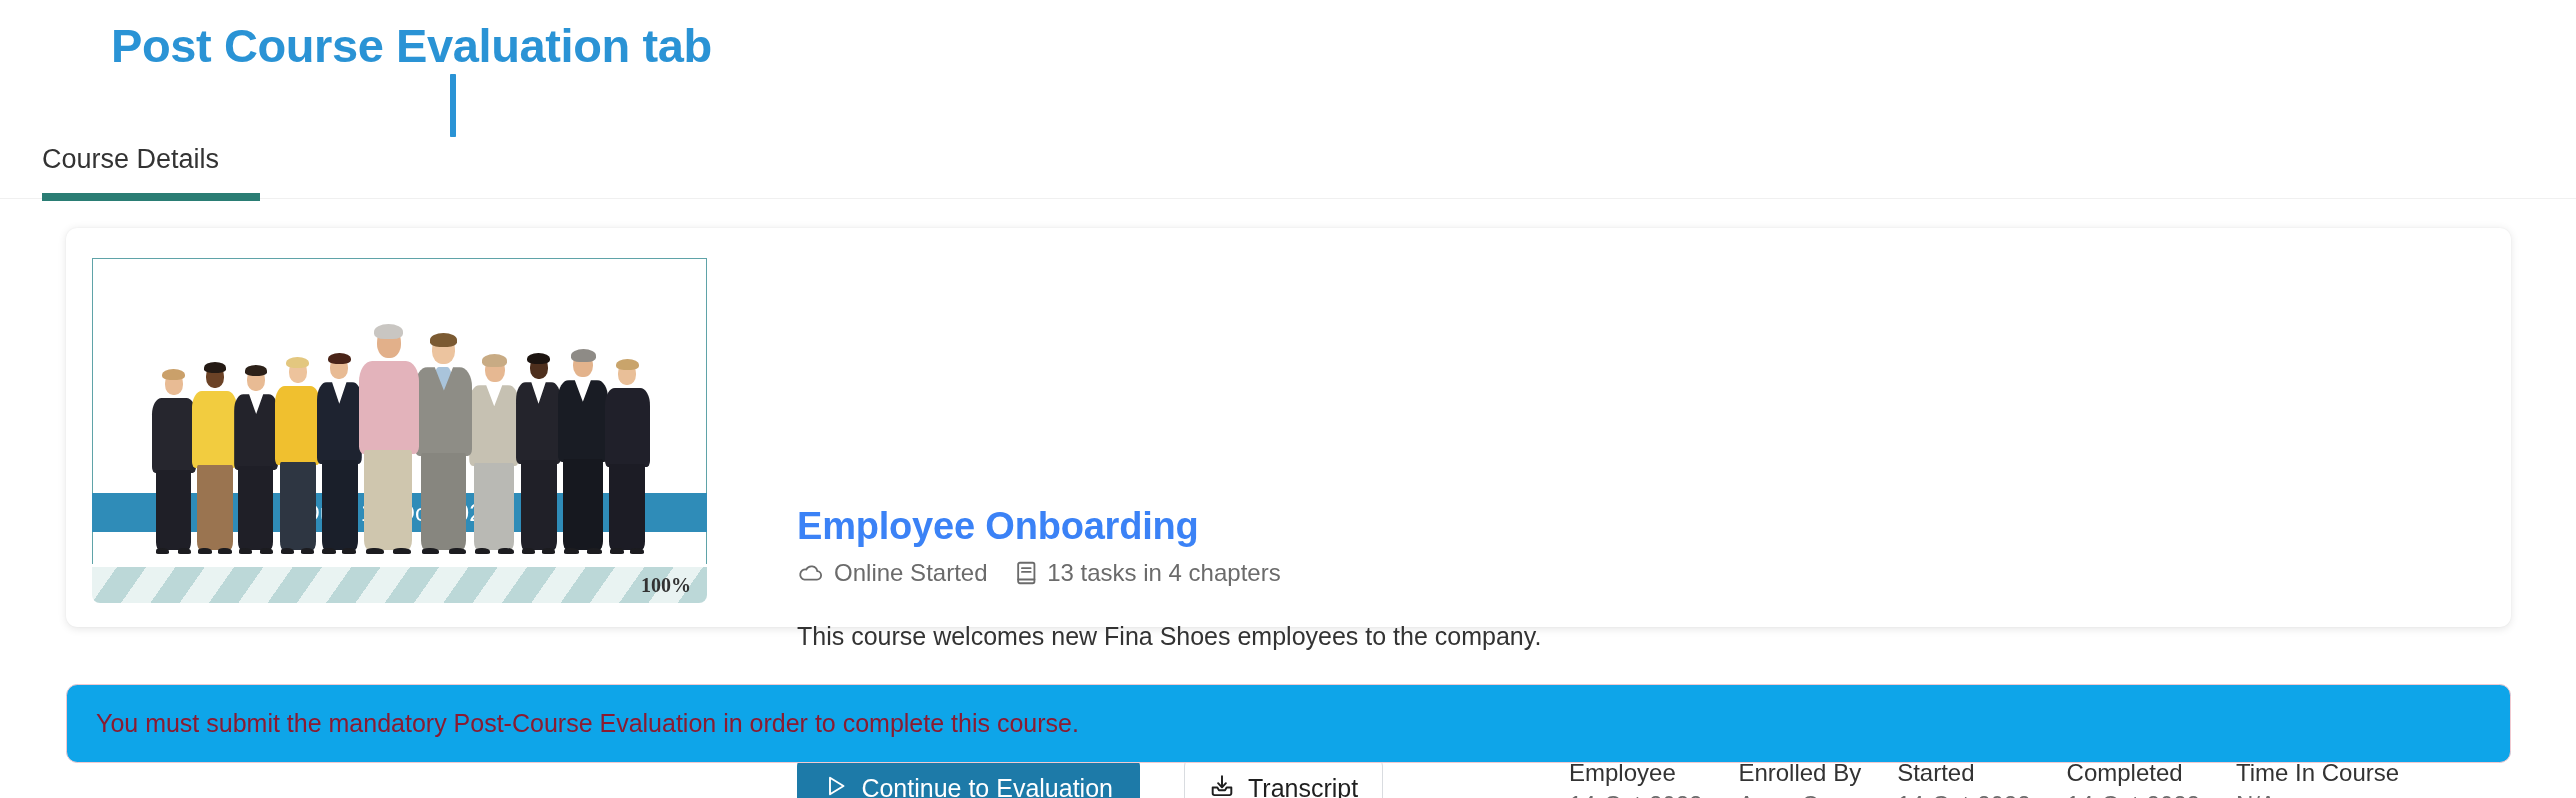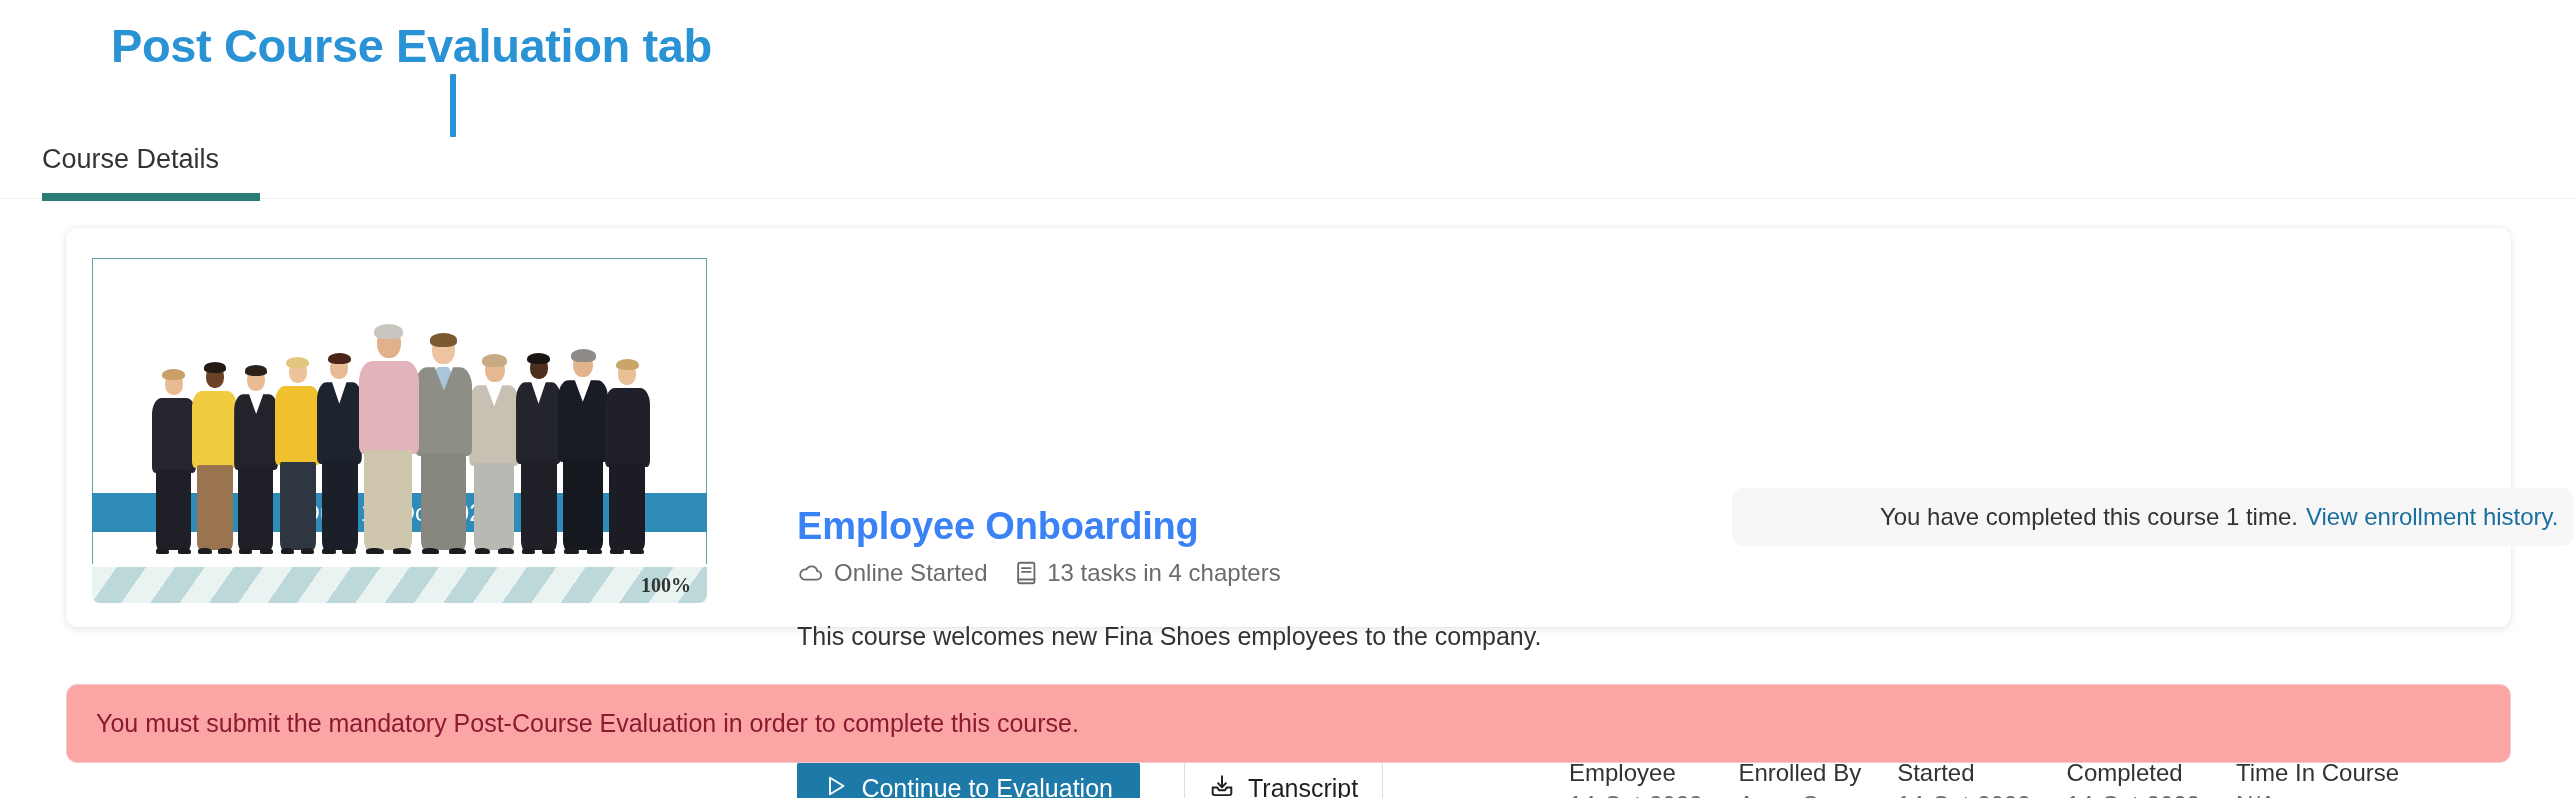--- a/index.html
+++ b/index.html
@@ -295,21 +295,21 @@
     line-height: 1.35;
   }
 
   
   .alert {
     position: absolute;
     left: 66px;
     top: 684px;
     width: 2445px;
     height: 79px;
-    background: #fca5a5;
+    background: #0ea5e9;
     border: 0.8px solid #f1c9d0;
     border-radius: 11.3px;
     display: flex;
     align-items: center;
     padding-left: 29px;
     font-size: 25px;
     color: #8a1b31;
   }
 </style>
 </head>
@@ -451,24 +451,20 @@
             <rect x="2.5" y="2.5" width="15" height="19" rx="1.6"></rect>
             <path d="M6 7.5h8M6 11h8M2.5 18h15" stroke-linecap="round"></path>
           </svg>
         </span>
         <span>13 tasks in 4 chapters</span>
       </div>
     </div>
 
     <div class="course-desc">This course welcomes new Fina Shoes employees to the company.</div>
 
-    <div class="enroll-notice">
-      <span>You have completed this course 1 time.</span>
-      <span class="enroll-link">View enrollment history.</span>
-    </div>
 
     <button class="btn-primary">
       <span>
         <svg width="24" height="24" viewBox="0 0 24 24" fill="none" stroke="#ffffff" stroke-width="1.9" stroke-linejoin="round">
           <path d="M6 3.8 19.5 12 6 20.2z"></path>
         </svg>
       </span>
       <span>Continue to Evaluation</span>
     </button>
 

